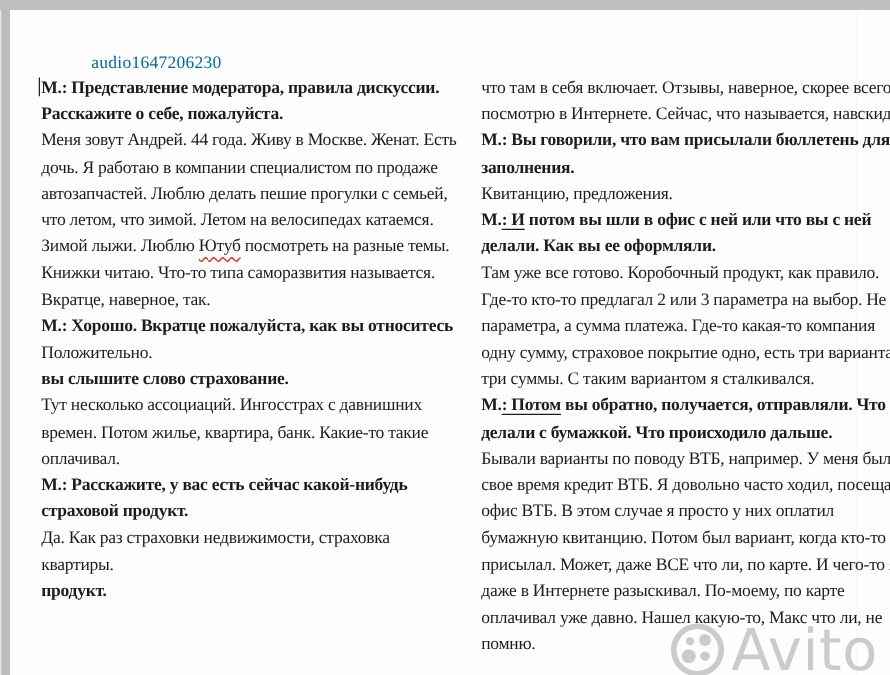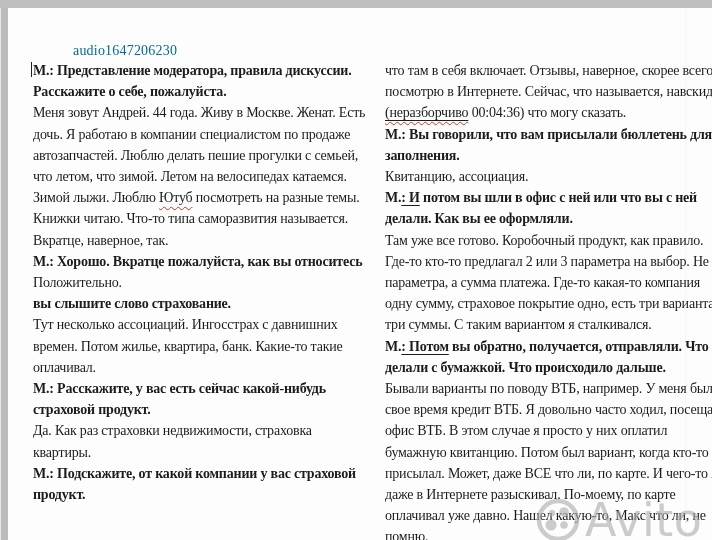--- a/index.html
+++ b/index.html
@@ -116,31 +116,29 @@
       <div class="line"><span class="b">М.: Хорошо. Вкратце пожалуйста, как вы относитесь</span></div>
       <div class="line"><span>Положительно.</span></div>
       <div class="line"><span class="b">вы слышите слово страхование.</span></div>
       <div class="line"><span>Тут несколько ассоциаций. Ингосстрах с давнишних</span></div>
       <div class="line"><span>времен. Потом жилье, квартира, банк. Какие-то такие</span></div>
       <div class="line"><span>оплачивал.</span></div>
       <div class="line"><span class="b">М.: Расскажите, у вас есть сейчас какой-нибудь</span></div>
       <div class="line"><span class="b">страховой продукт.</span></div>
       <div class="line"><span>Да. Как раз страховки недвижимости, страховка</span></div>
       <div class="line"><span>квартиры.</span></div>
-      <div class="line"><span class="b">М.: Подскажите, от какой компании у вас страховой</span></div>
       <div class="line"><span class="b">продукт.</span></div>
     </div>
 
   <div class="col col-right">
       <div class="line"><span>что там в себя включает. Отзывы, наверное, скорее всего,</span></div>
       <div class="line"><span>посмотрю в Интернете. Сейчас, что называется, навскидку</span></div>
-      <div class="line"><span class="sq"><span class="u">(неразборчиво</span></span><span> 00:04:36) что могу сказать.</span></div>
       <div class="line"><span class="b">М.: Вы говорили, что вам присылали бюллетень для</span></div>
       <div class="line"><span class="b">заполнения.</span></div>
-      <div class="line"><span>Квитанцию, ассоциация.</span></div>
+      <div class="line"><span>Квитанцию, предложения.</span></div>
       <div class="line"><span class="b">М.</span><span class="b u">: И</span><span class="b"> потом вы шли в офис с ней или что вы с ней</span></div>
       <div class="line"><span class="b">делали. Как вы ее оформляли.</span></div>
       <div class="line"><span>Там уже все готово. Коробочный продукт, как правило.</span></div>
       <div class="line"><span>Где-то кто-то предлагал 2 или 3 параметра на выбор. Не</span></div>
       <div class="line"><span>параметра, а сумма платежа. Где-то какая-то компания</span></div>
       <div class="line"><span>одну сумму, страховое покрытие одно, есть три варианта,</span></div>
       <div class="line"><span>три суммы. С таким вариантом я сталкивался.</span></div>
       <div class="line"><span class="b">М.</span><span class="b u">: Потом</span><span class="b"> вы обратно, получается, отправляли. Что</span></div>
       <div class="line"><span class="b">делали с бумажкой. Что происходило дальше.</span></div>
       <div class="line"><span>Бывали варианты по поводу ВТБ, например. У меня был в</span></div>

